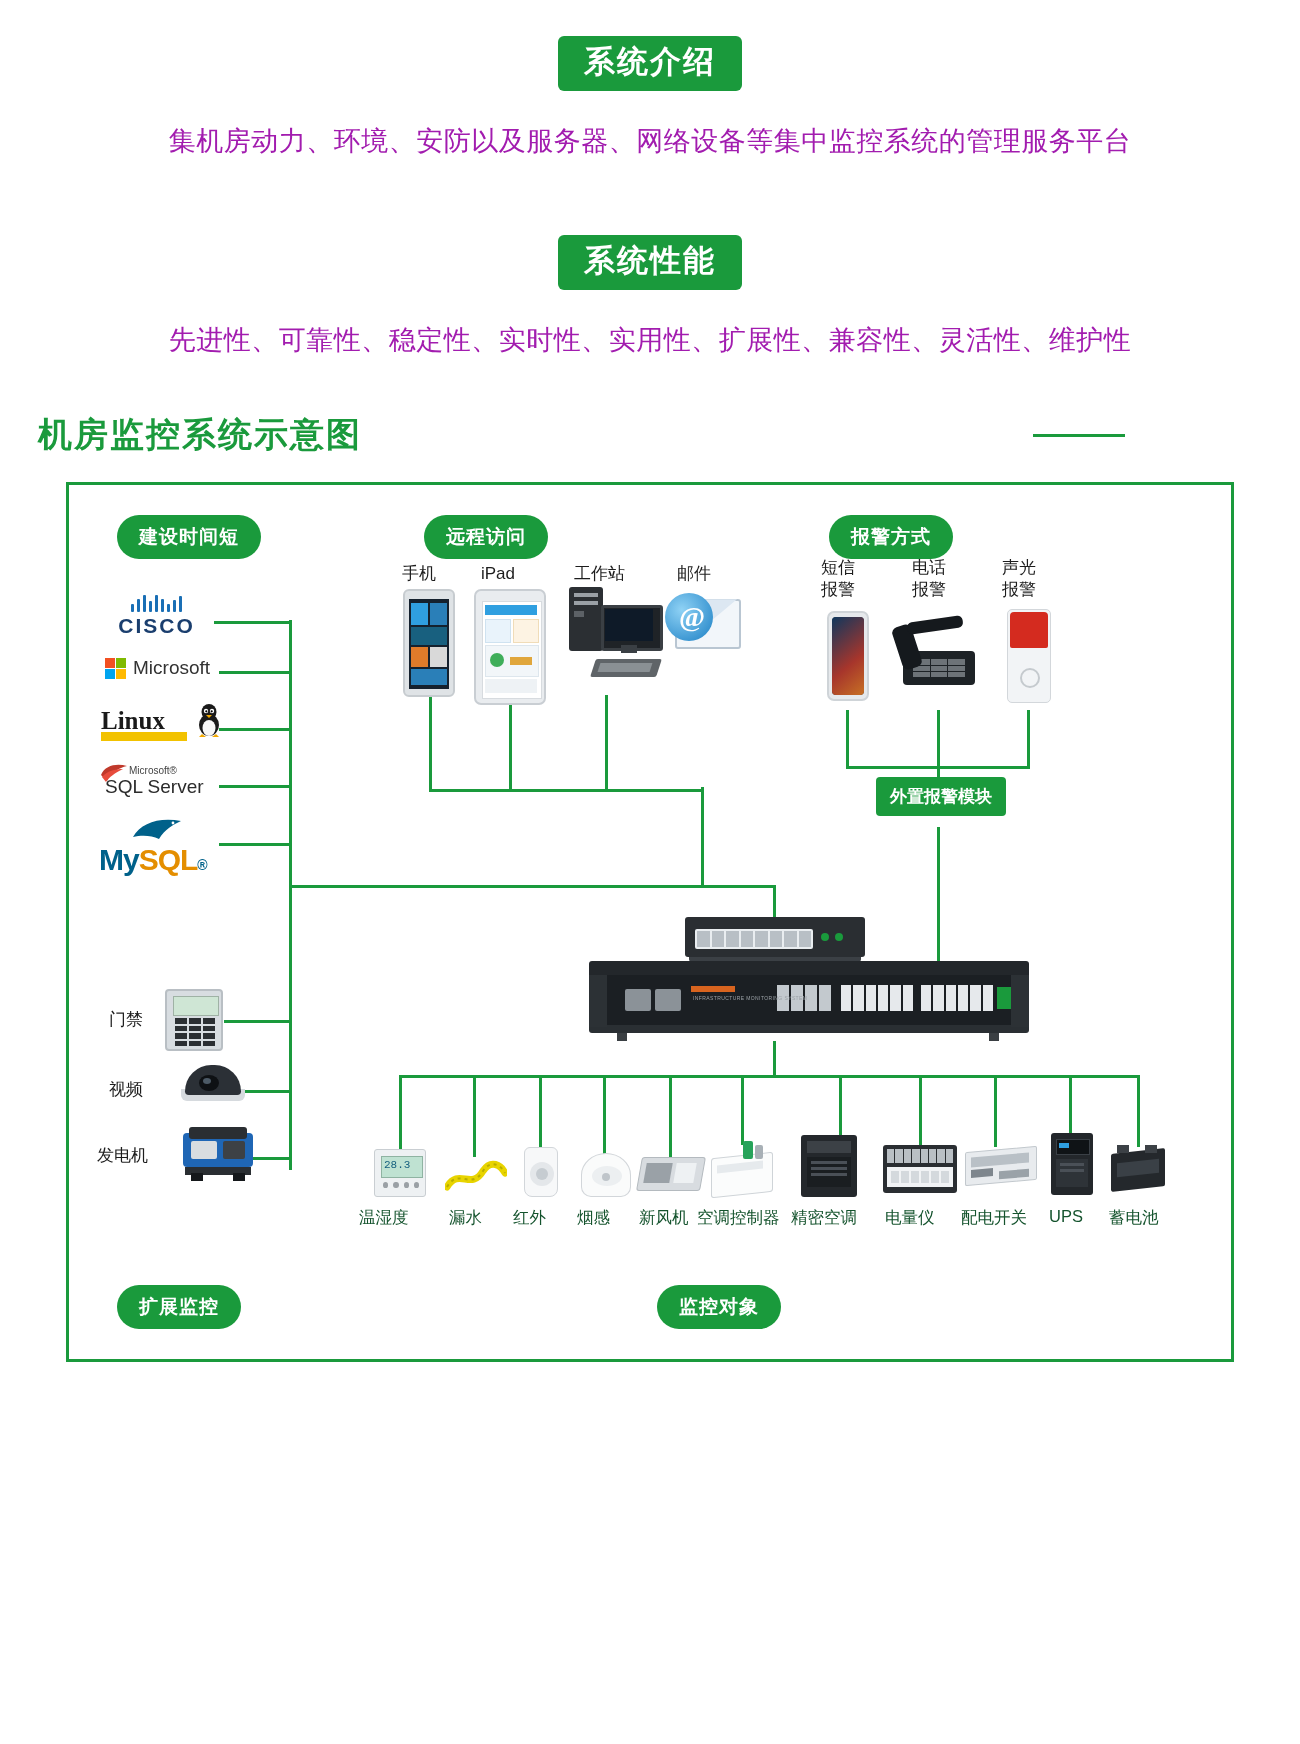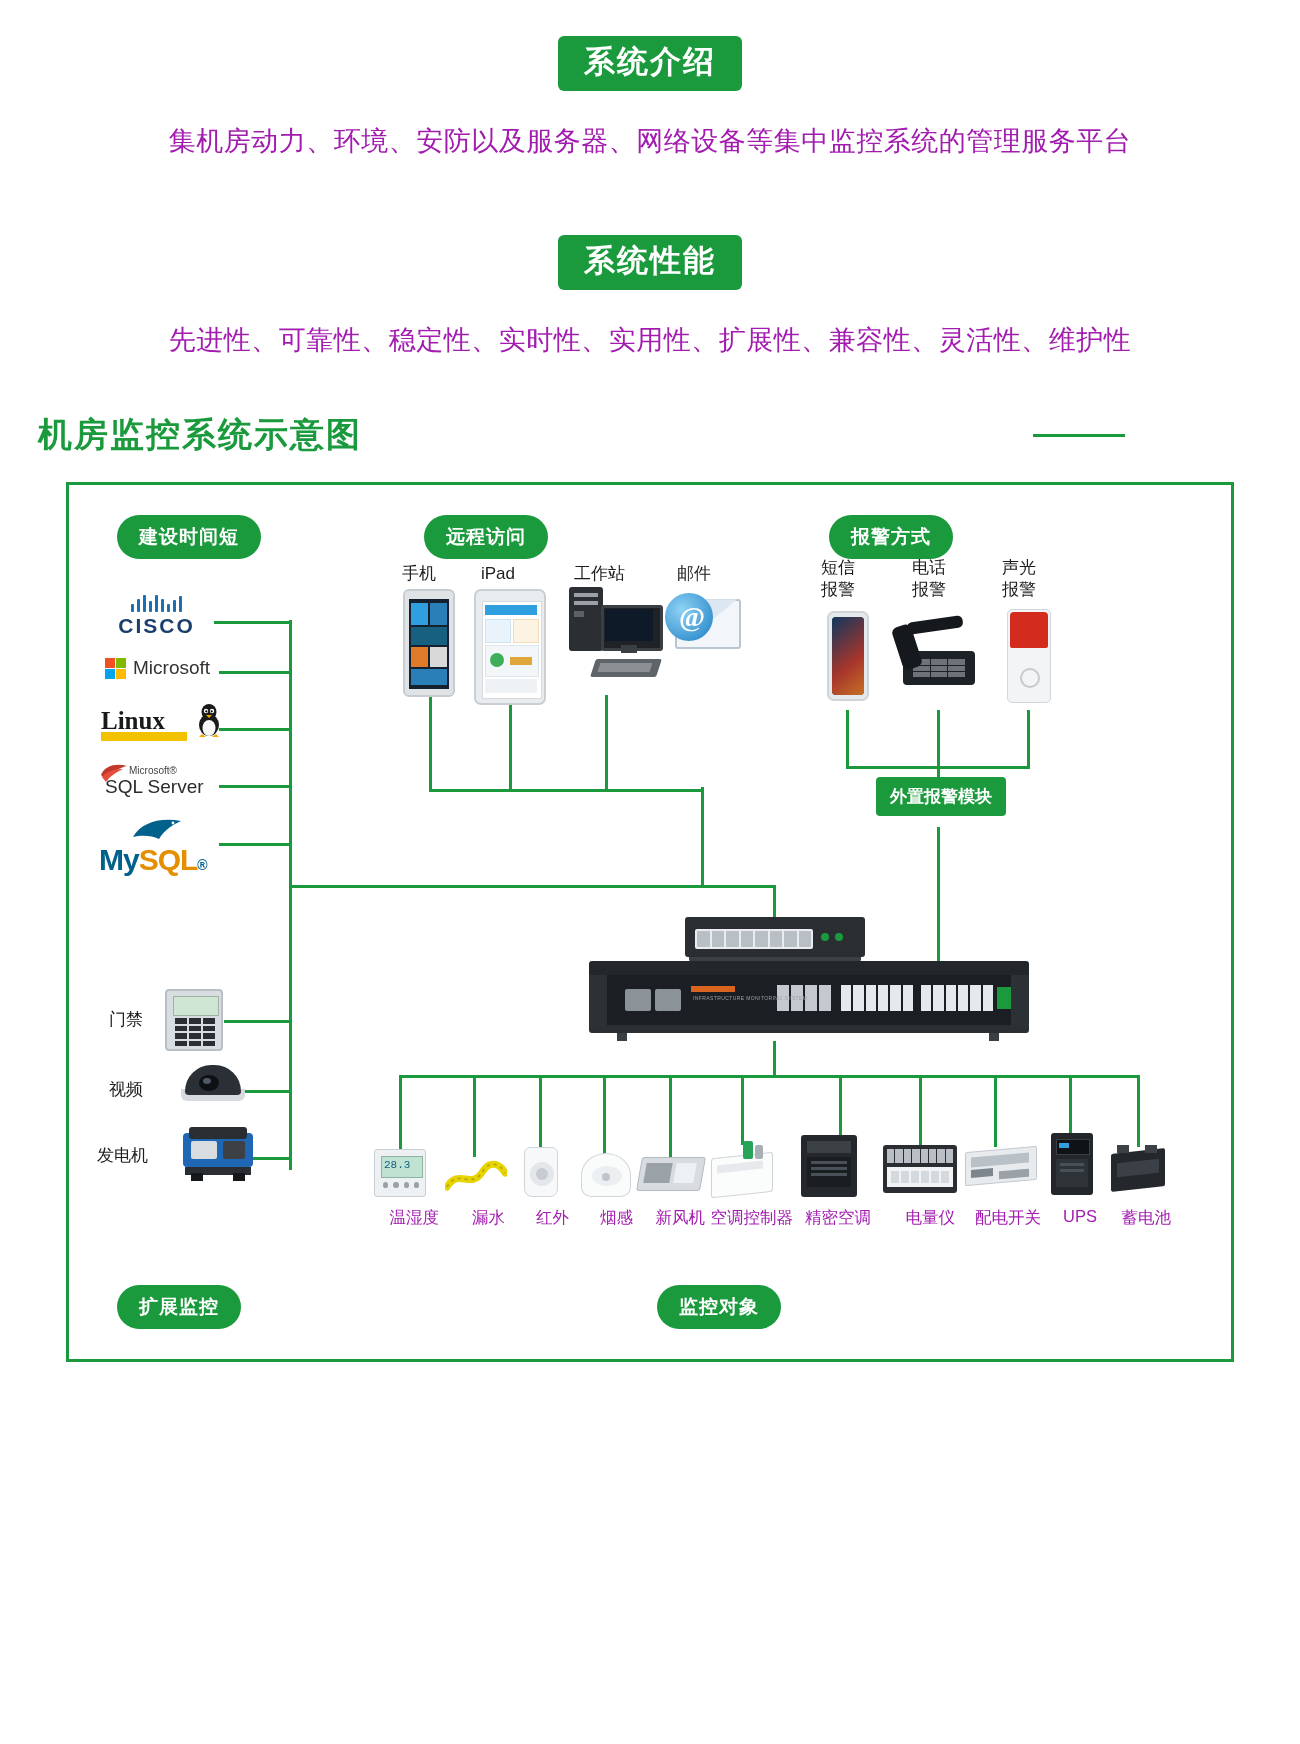--- a/index.html
+++ b/index.html
@@ -182,22 +182,22 @@
   .mysql-text {
     font-size: 30px; font-weight: bold; color:#00618a;
     font-family:"Liberation Sans", sans-serif;
     letter-spacing:-1px;
   }
   .mysql-text .sq { color:#e48e00; }
 
   .caption-row {
     position: absolute;
     font-size: 16.5px;
-    color:#a21caf;
-    text-align:right;
+    color:#14532d;
+    text-align:left;
     white-space:nowrap;
   }
 </style>
 </head>
 <body>
 
 <div class="page">
 
   <div class="top">
 

